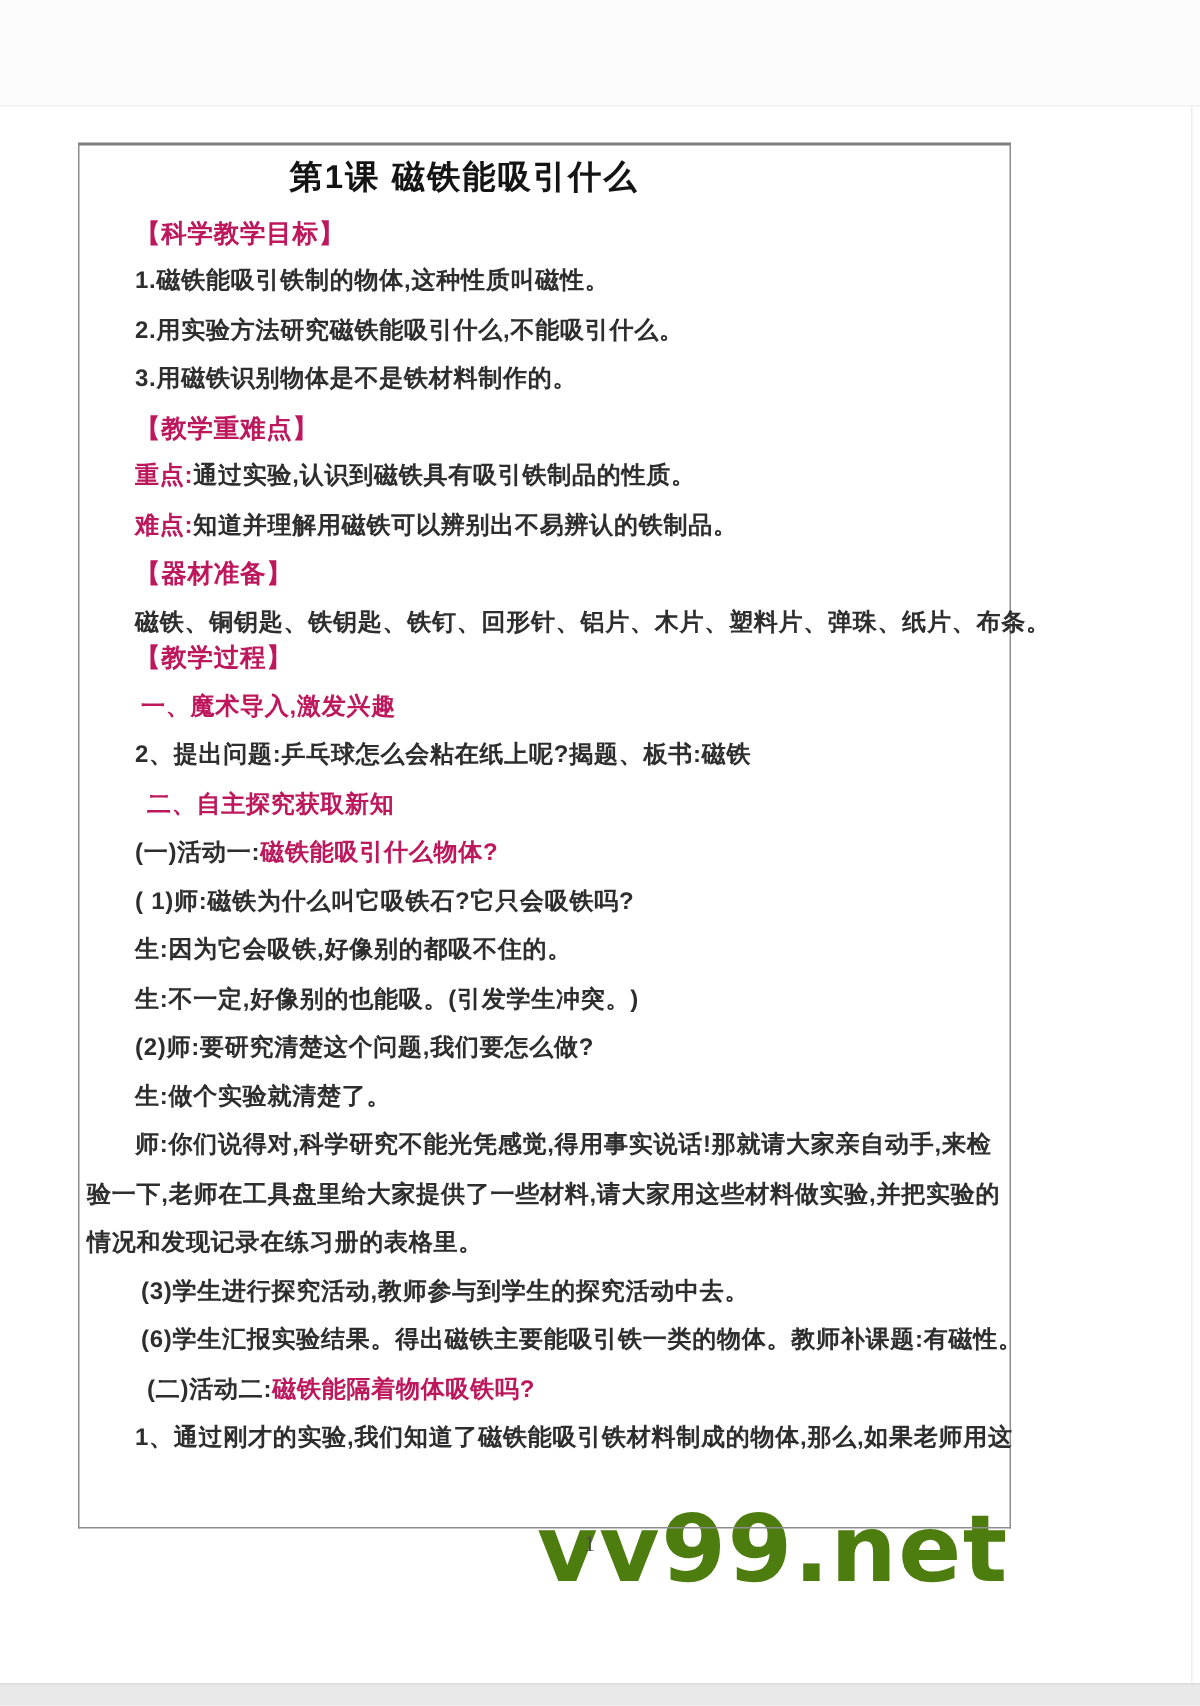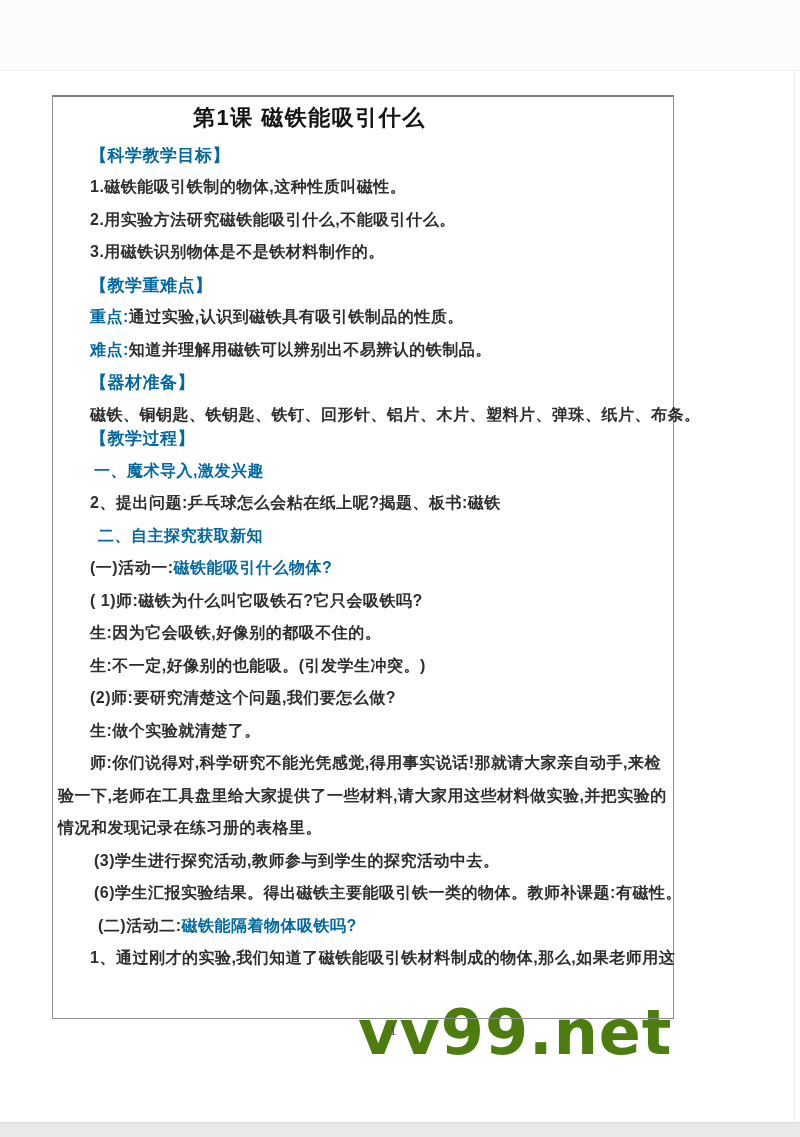--- a/index.html
+++ b/index.html
@@ -36,21 +36,21 @@
     height:32.5px;display:flex;align-items:center;
     padding-left:37px;white-space:nowrap;
     font-size:16px;font-weight:600;color:#2e2e2e;letter-spacing:0.5px;
   }
   .line.sec{font-size:17px;font-weight:700;color:#0f0f0f;}
   .line.tight{margin-top:-9px;}
   .line.i1{padding-left:41px;}
   .line.i2{padding-left:45px;}
   .line.hang{padding-left:5px;}
   .seg{display:inline;}
-  .seg.b{font-weight:700;color:#0369a1;}
+  .seg.b{font-weight:700;color:#be185d;}
   .page-number{
     position:absolute;left:383px;top:1022px;width:20px;z-index:2;
     text-align:center;font-family:"Liberation Serif",serif;
     font-size:15px;color:#4a4a4a;
   }
   .bottom-bar{
     position:absolute;left:0;top:1122px;width:800px;height:15px;
     background:#e9e9e9;border-top:1px solid #dcdcdc;
   }
 </style>

